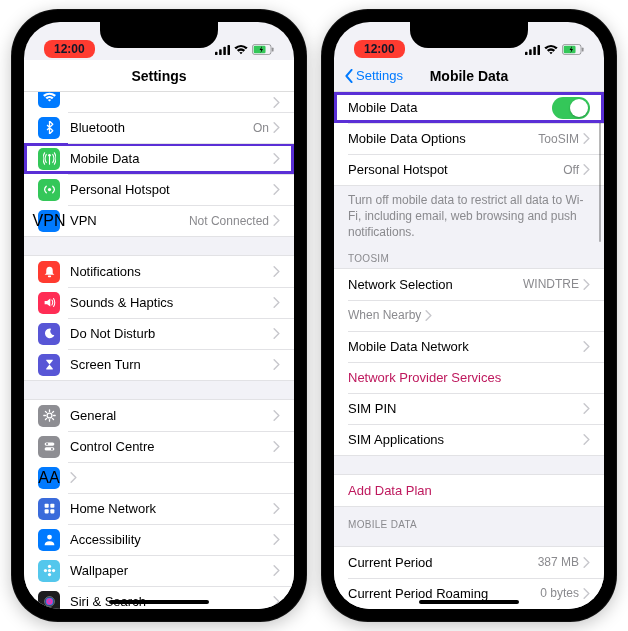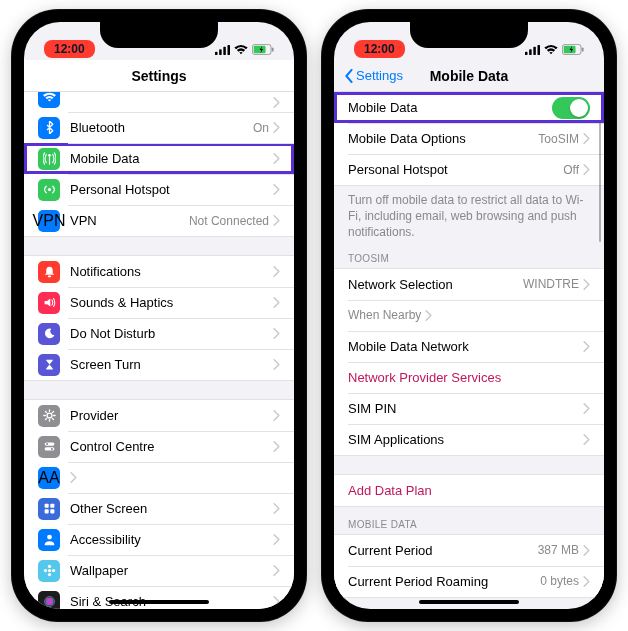--- a/index.html
+++ b/index.html
@@ -195,21 +195,21 @@
             </div>
           </div>
         <div class="group" id="L-g3">
             <div class="row iconed">
               <span class="icon" style="background:#8e8e93">
                 <svg viewBox="0 0 16 16">
                   <circle cx="8" cy="8" r="3" fill="none" stroke="#fff" stroke-width="1.6"></circle>
                   <path d="M8 1 V3 M8 13 V15 M1 8 H3 M13 8 H15 M3 3 L4.5 4.5 M11.5 11.5 L13 13 M3 13 L4.5 11.5 M11.5 4.5 L13 3" stroke="#fff" stroke-width="1.6" stroke-linecap="round"></path>
                 </svg>
               </span>
-              <span class="label">Provider</span>
+              <span class="label">General</span>
               <span class="chev">
                 <svg width="7" height="11" viewBox="0 0 8 14">
                   <path d="M1 1 L7 7 L1 13" stroke="#c7c7cc" stroke-width="1.8" fill="none" stroke-linecap="round" stroke-linejoin="round"></path>
                 </svg>
               </span>
             </div>
             <div class="row iconed">
               <span class="icon" style="background:#8e8e93">
                 <svg viewBox="0 0 16 16">
                   <rect x="2" y="3" width="12" height="4" rx="2" fill="#fff"></rect>
@@ -237,21 +237,21 @@
             </div>
             <div class="row iconed">
               <span class="icon" style="background:#3a6bdb">
                 <svg viewBox="0 0 16 16">
                   <rect x="2" y="2" width="5" height="5" rx="1" fill="#fff"></rect>
                   <rect x="9" y="2" width="5" height="5" rx="1" fill="#fff"></rect>
                   <rect x="2" y="9" width="5" height="5" rx="1" fill="#fff"></rect>
                   <rect x="9" y="9" width="5" height="5" rx="1" fill="#fff"></rect>
                 </svg>
               </span>
-              <span class="label">Other Screen</span>
+              <span class="label">Home Network</span>
               <span class="chev">
                 <svg width="7" height="11" viewBox="0 0 8 14">
                   <path d="M1 1 L7 7 L1 13" stroke="#c7c7cc" stroke-width="1.8" fill="none" stroke-linecap="round" stroke-linejoin="round"></path>
                 </svg>
               </span>
             </div>
             <div class="row iconed">
               <span class="icon" style="background:#007aff">
                 <svg viewBox="0 0 16 16">
                   <circle cx="8" cy="5" r="3" fill="#fff"></circle>
@@ -415,21 +415,21 @@
                 </svg>
               </span>
             </div>
           </div>
         <div class="group" id="R-g3">
             <div class="row">
               <span class="link">Add Data Plan</span>
             </div>
           </div>
         <div class="group-header">MOBILE DATA</div>
-        <div class="group" style="margin-top:0" id="R-g4">
+        <div class="group" style="margin-top:12px" id="R-g4">
             <div class="row">
               <span class="label">Current Period</span>
               <span class="value">387 MB</span>
               <span class="chev">
                 <svg width="7" height="11" viewBox="0 0 8 14">
                   <path d="M1 1 L7 7 L1 13" stroke="#c7c7cc" stroke-width="1.8" fill="none" stroke-linecap="round" stroke-linejoin="round"></path>
                 </svg>
               </span>
             </div>
             <div class="row">

